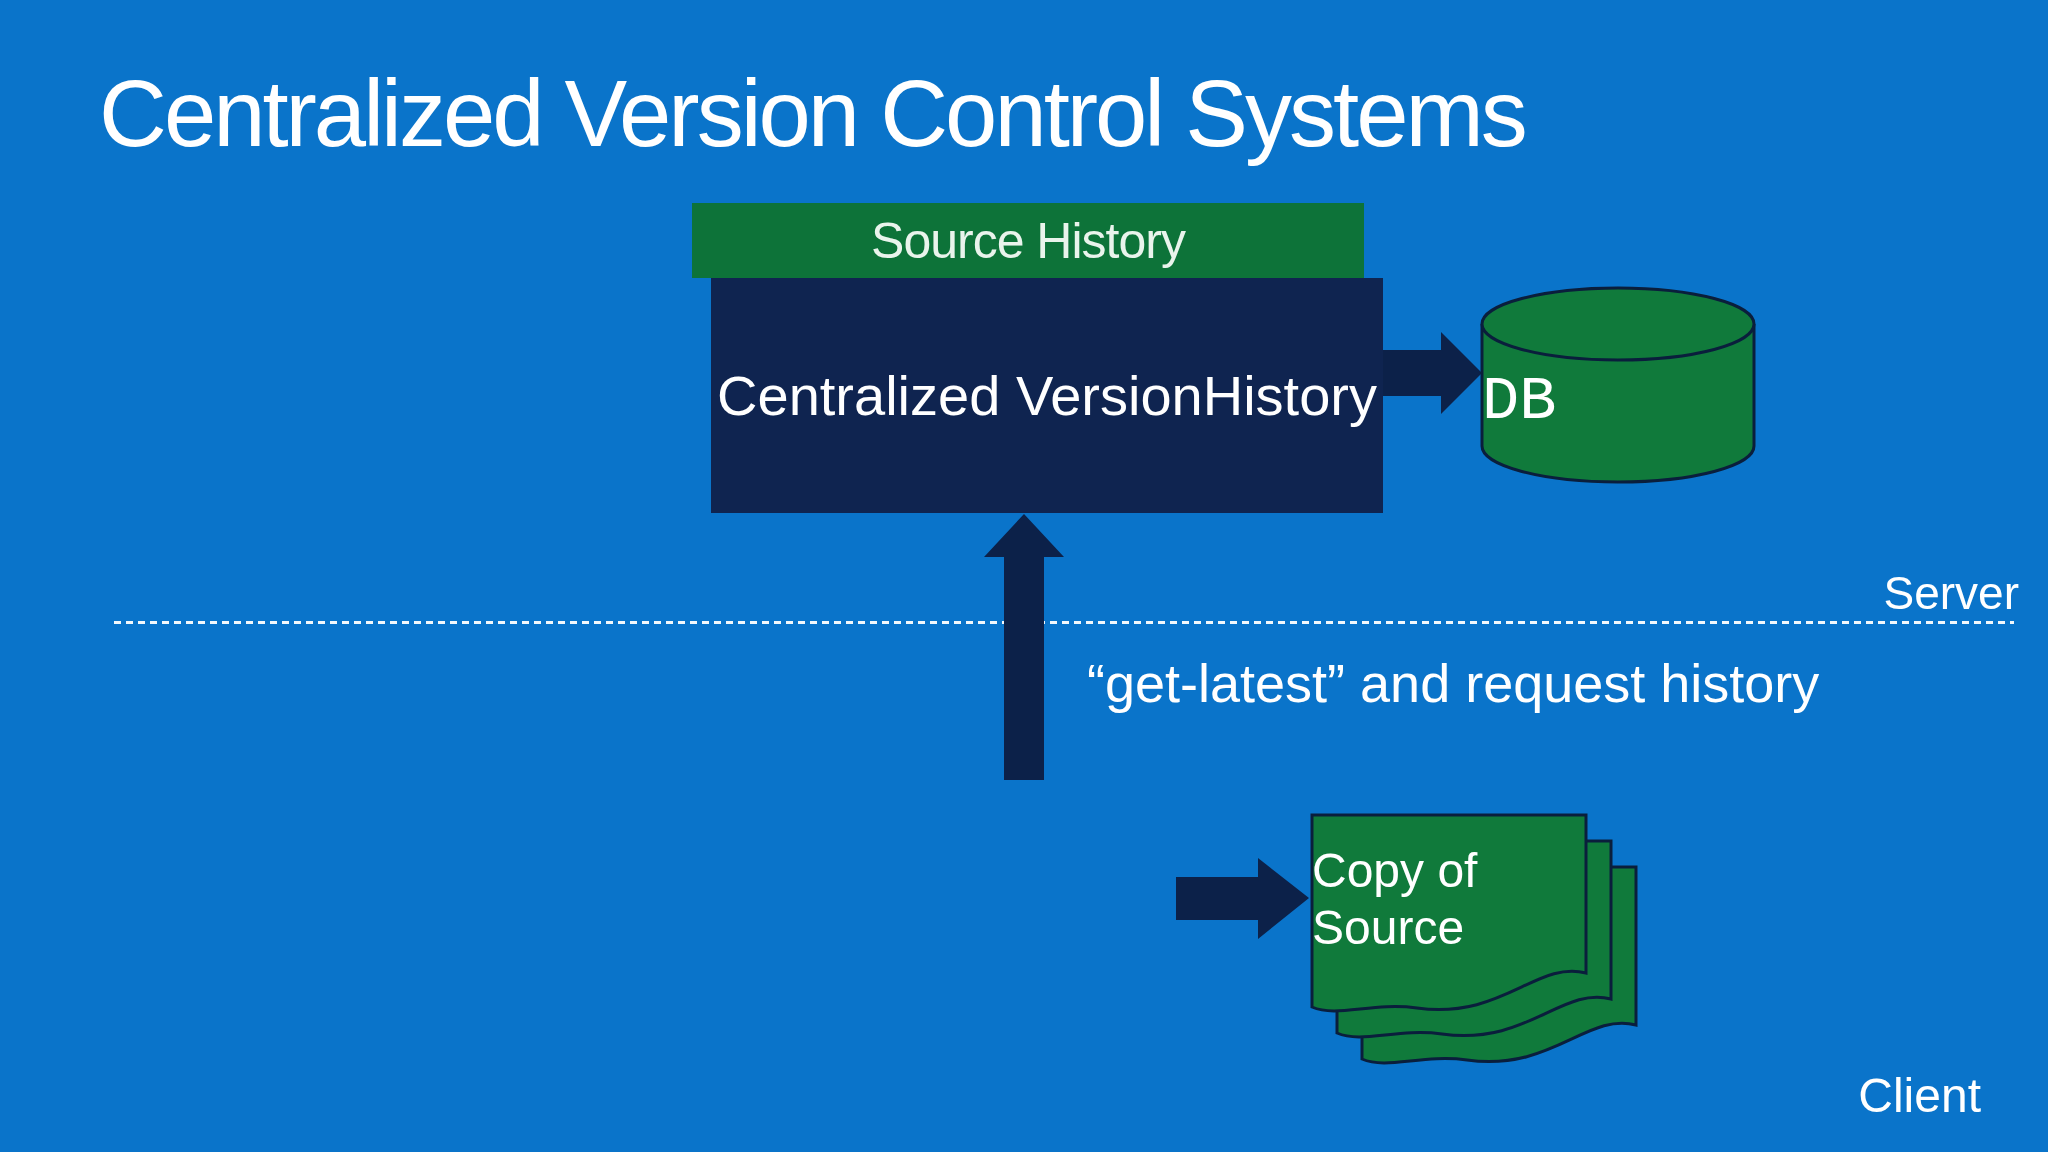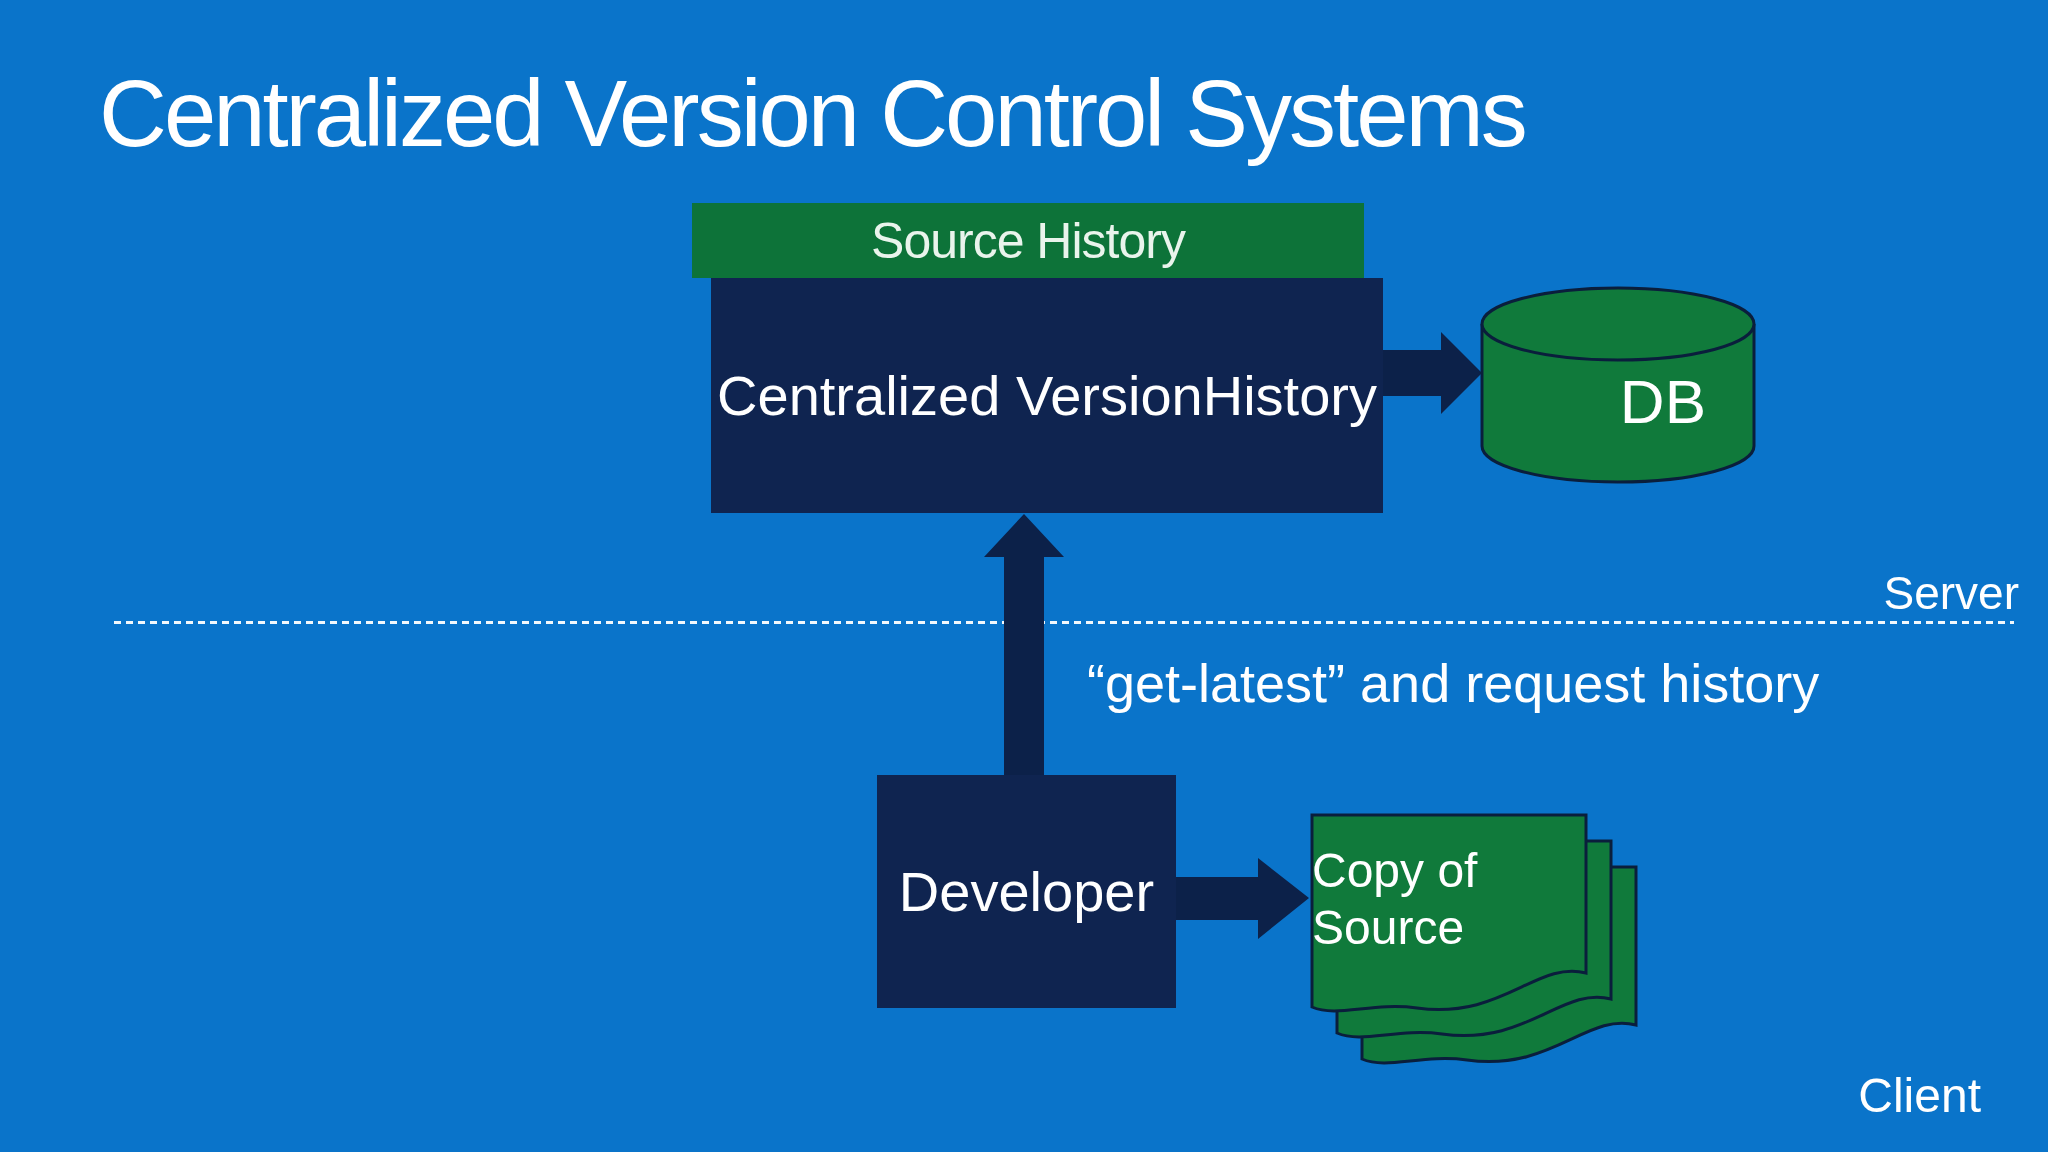--- a/index.html
+++ b/index.html
@@ -58,24 +58,25 @@
     font-size: 56px;
     font-weight: 300;
     line-height: 66px;
   }
 
   
   #db-label {
     left: 1453px;
     top: 366px;
     width: 224px;
-    text-align: right;
+    text-align: left;
     font-size: 62px;
     font-weight: 300;
     color: var(--text_white, #fff);
+    font-family: Liberation Mono, monospace;
   }
 
   
   #server-client-divider {
     left: 85px;
     top: 621px;
     width: 1900px;
     height: 3px;
     background: repeating-linear-gradient(90deg,
       rgba(255,255,255,0.95) 0px, rgba(255,255,255,0.95) 7px,
@@ -181,22 +182,19 @@
     <div>History</div>
   </div>
 
   <div class="abs" id="db-label">DB</div>
 
   <div class="abs" id="server-label">Server</div>
   <div class="abs" id="client-label">Client</div>
 
   <div class="abs" id="annotation">“get-latest” and request history</div>
 
-  <div class="abs" id="developer-box">
-    <span>Developer</span>
-  </div>
 
   <div class="abs" id="copy-label">
     <div>Copy of</div>
     <div>Source</div>
   </div>
 
 </div>
 
 </body></html>

